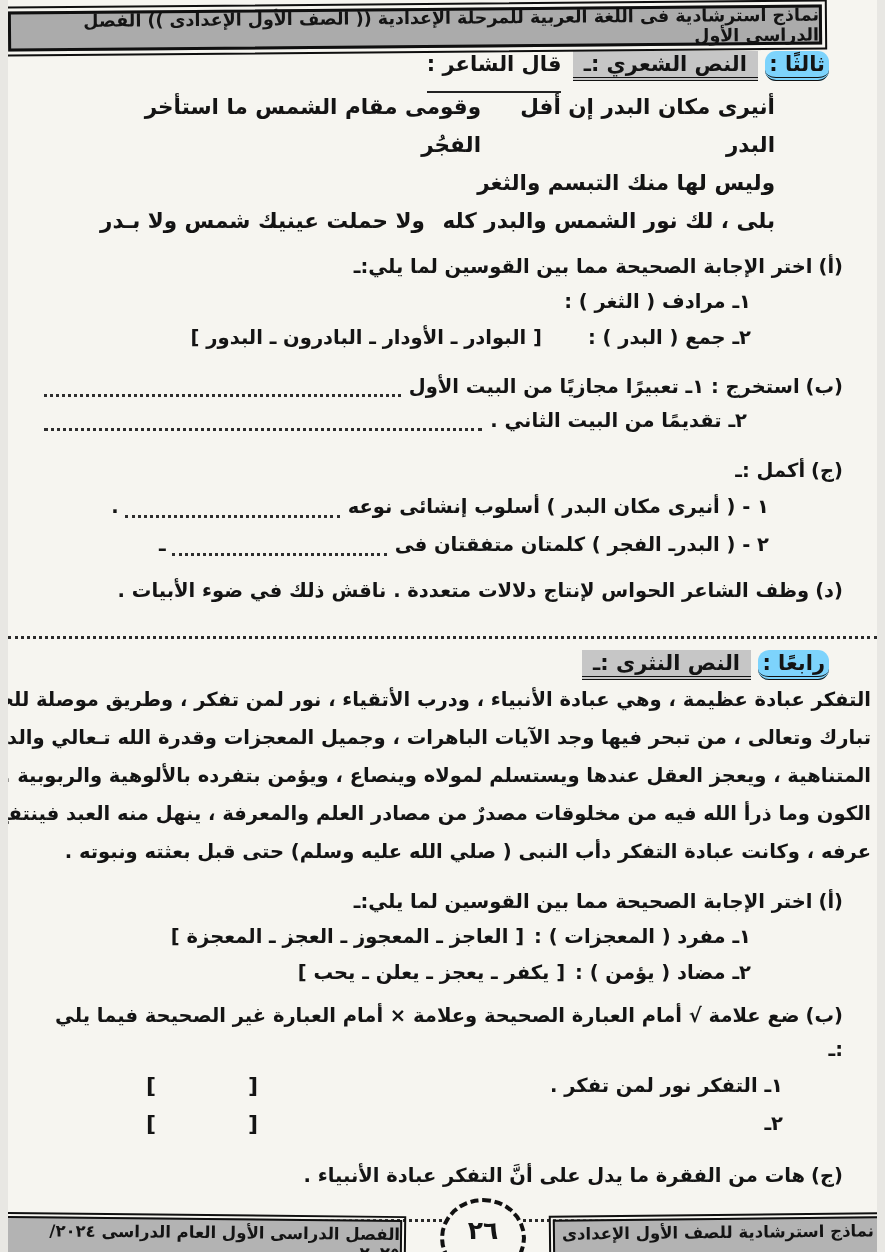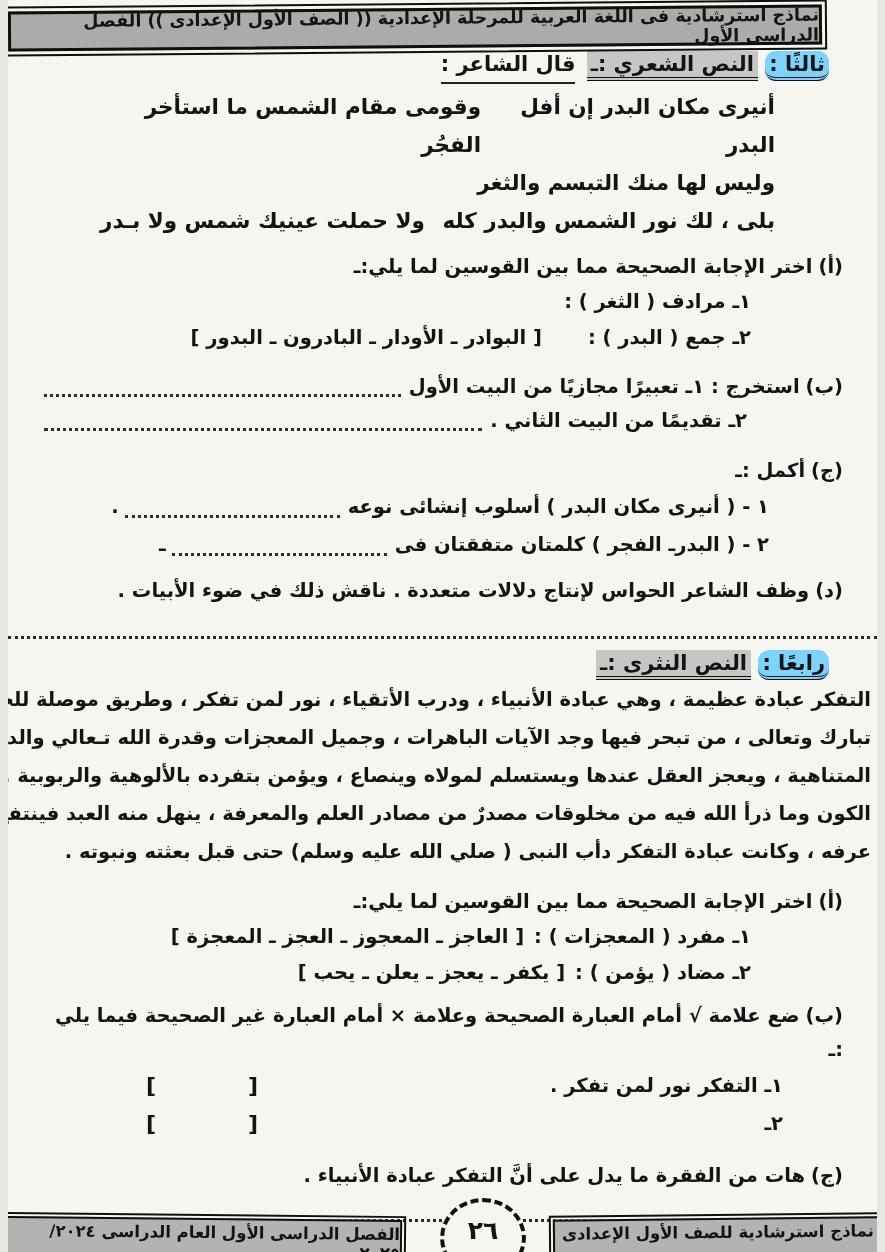--- a/index.html
+++ b/index.html
@@ -26,22 +26,22 @@
     display:flex;align-items:center;justify-content:center;
     font-size:17.5px;letter-spacing:0;
     transform:rotate(-0.5deg);
     box-sizing:border-box;
     z-index:3;
   }
   
   .content{position:absolute;top:52px;right:0;left:0;padding:0 34px;box-sizing:border-box;}
   .sec-heading{font-size:21px;text-align:right;padding-right:14px;}
   .hl-dark{background:#7dd3fc;padding:1px 4px;border-bottom:4px double #111;border-radius:11px;}
-  .hl-light{background:#c6c6c6;padding:1px 4px;border-bottom:4px double #111;}
-  .intro{border-bottom:2px solid #222;padding-bottom:6px;margin-right:4px;}
+  .hl-light{background:#c6c6c6;padding:1px 11px;border-bottom:4px double #111;}
+  .intro{border-bottom:2px solid #222;padding-bottom:15px;margin-right:4px;}
   .poem{margin-top:12px;font-size:21.5px;}
   .verse-row{display:flex;justify-content:space-between;line-height:38px;padding:0 68px 0 58px;}
   .qline{font-size:19.5px;line-height:34px;margin-top:10px;}
   .qlabel{margin-left:6px;}
   .mcq-row{display:flex;line-height:36px;font-size:19.5px;padding-right:92px;}
   .mcq-row .stem{margin-left:46px;}
   .mcq-row .stem-tight{margin-left:10px;}
   .exline{display:flex;align-items:flex-end;font-size:19.5px;line-height:34px;}
   .exline .dots{flex:1;border-bottom:3px dotted #2e2e2e;margin:0 8px 7px 2px;}
   .indent1{padding-right:96px;}

